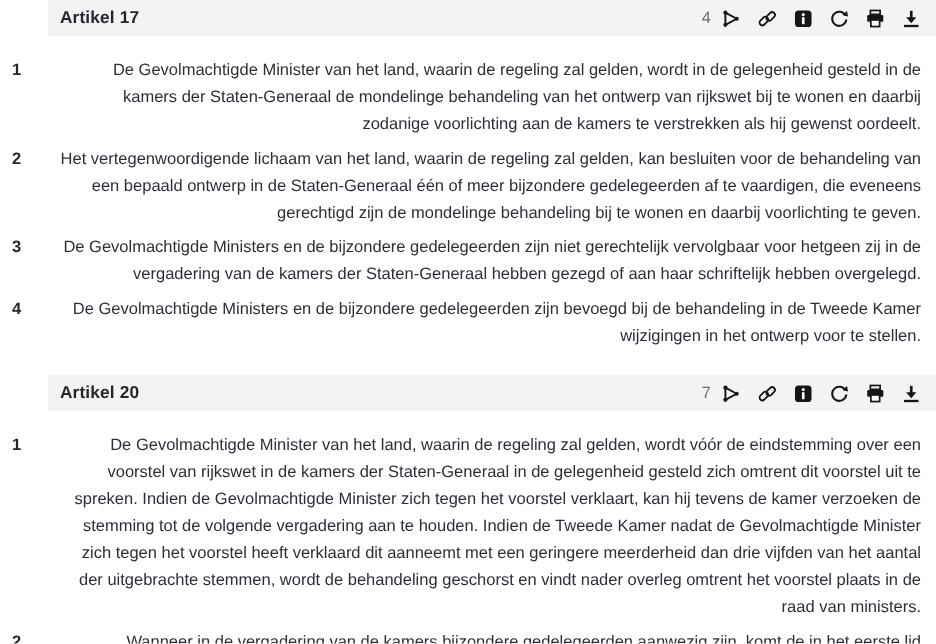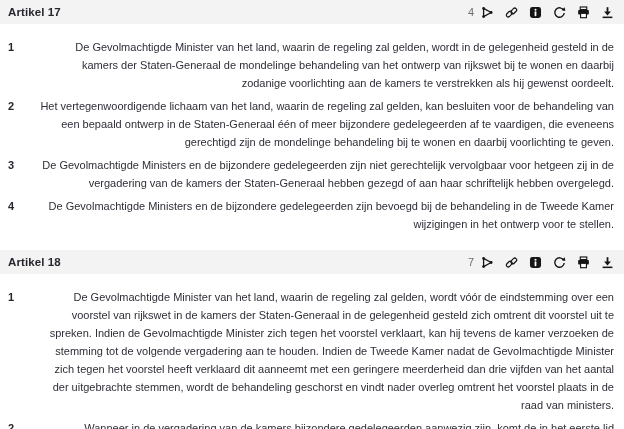--- a/index.html
+++ b/index.html
@@ -8,20 +8,21 @@
     background: #ffffff;
     font-family: "Liberation Sans", sans-serif;
     overflow: hidden;
   }
   .article + .article { margin-top: 6px; }
   .article-header {
     display: flex; align-items: center; justify-content: space-between;
     background: #f3f3f3;
     height: 24px;
     padding: 0 10px 0 8px;
+    margin-left: 32px;
   }
   .article-title {
     font-size: 11.5px; font-weight: 700; color: #26262e; letter-spacing: .1px;
   }
   .toolbar { display: flex; align-items: center; gap: 10px; }
   .count { font-size: 11px; color: #6e6e6e; margin-right: -4px; }
   .iconbtn {
     background: none; border: none; padding: 0;
     width: 14px; height: 14px;
     display: flex; align-items: center; justify-content: center;
@@ -107,21 +108,21 @@
     </div>
     <div class="para">
       <span class="para-num">4</span>
       <p class="para-text">De Gevolmachtigde Ministers en de bijzondere gedelegeerden zijn bevoegd bij de behandeling in de Tweede Kamer wijzigingen in het ontwerp voor te stellen.</p>
     </div>
   </div>
 </section>
 
 <section class="article">
   <header class="article-header">
-    <span class="article-title">Artikel 18</span>
+    <span class="article-title">Artikel 20</span>
     <div class="toolbar">
       <span class="count">7</span>
       <button class="iconbtn">
         <svg viewBox="0 0 16 16" fill="none" stroke="currentColor" stroke-width="1.6">
           <circle cx="12.5" cy="8" r="1.7" fill="currentColor" stroke="none"></circle>
           <circle cx="3.2" cy="3" r="1.7" fill="currentColor" stroke="none"></circle>
           <circle cx="3.2" cy="13" r="1.7" fill="currentColor" stroke="none"></circle>
           <path d="M12.5 8 L3.2 3 M12.5 8 L3.2 13 M3.2 3 L3.2 13"></path>
         </svg>
       </button>

